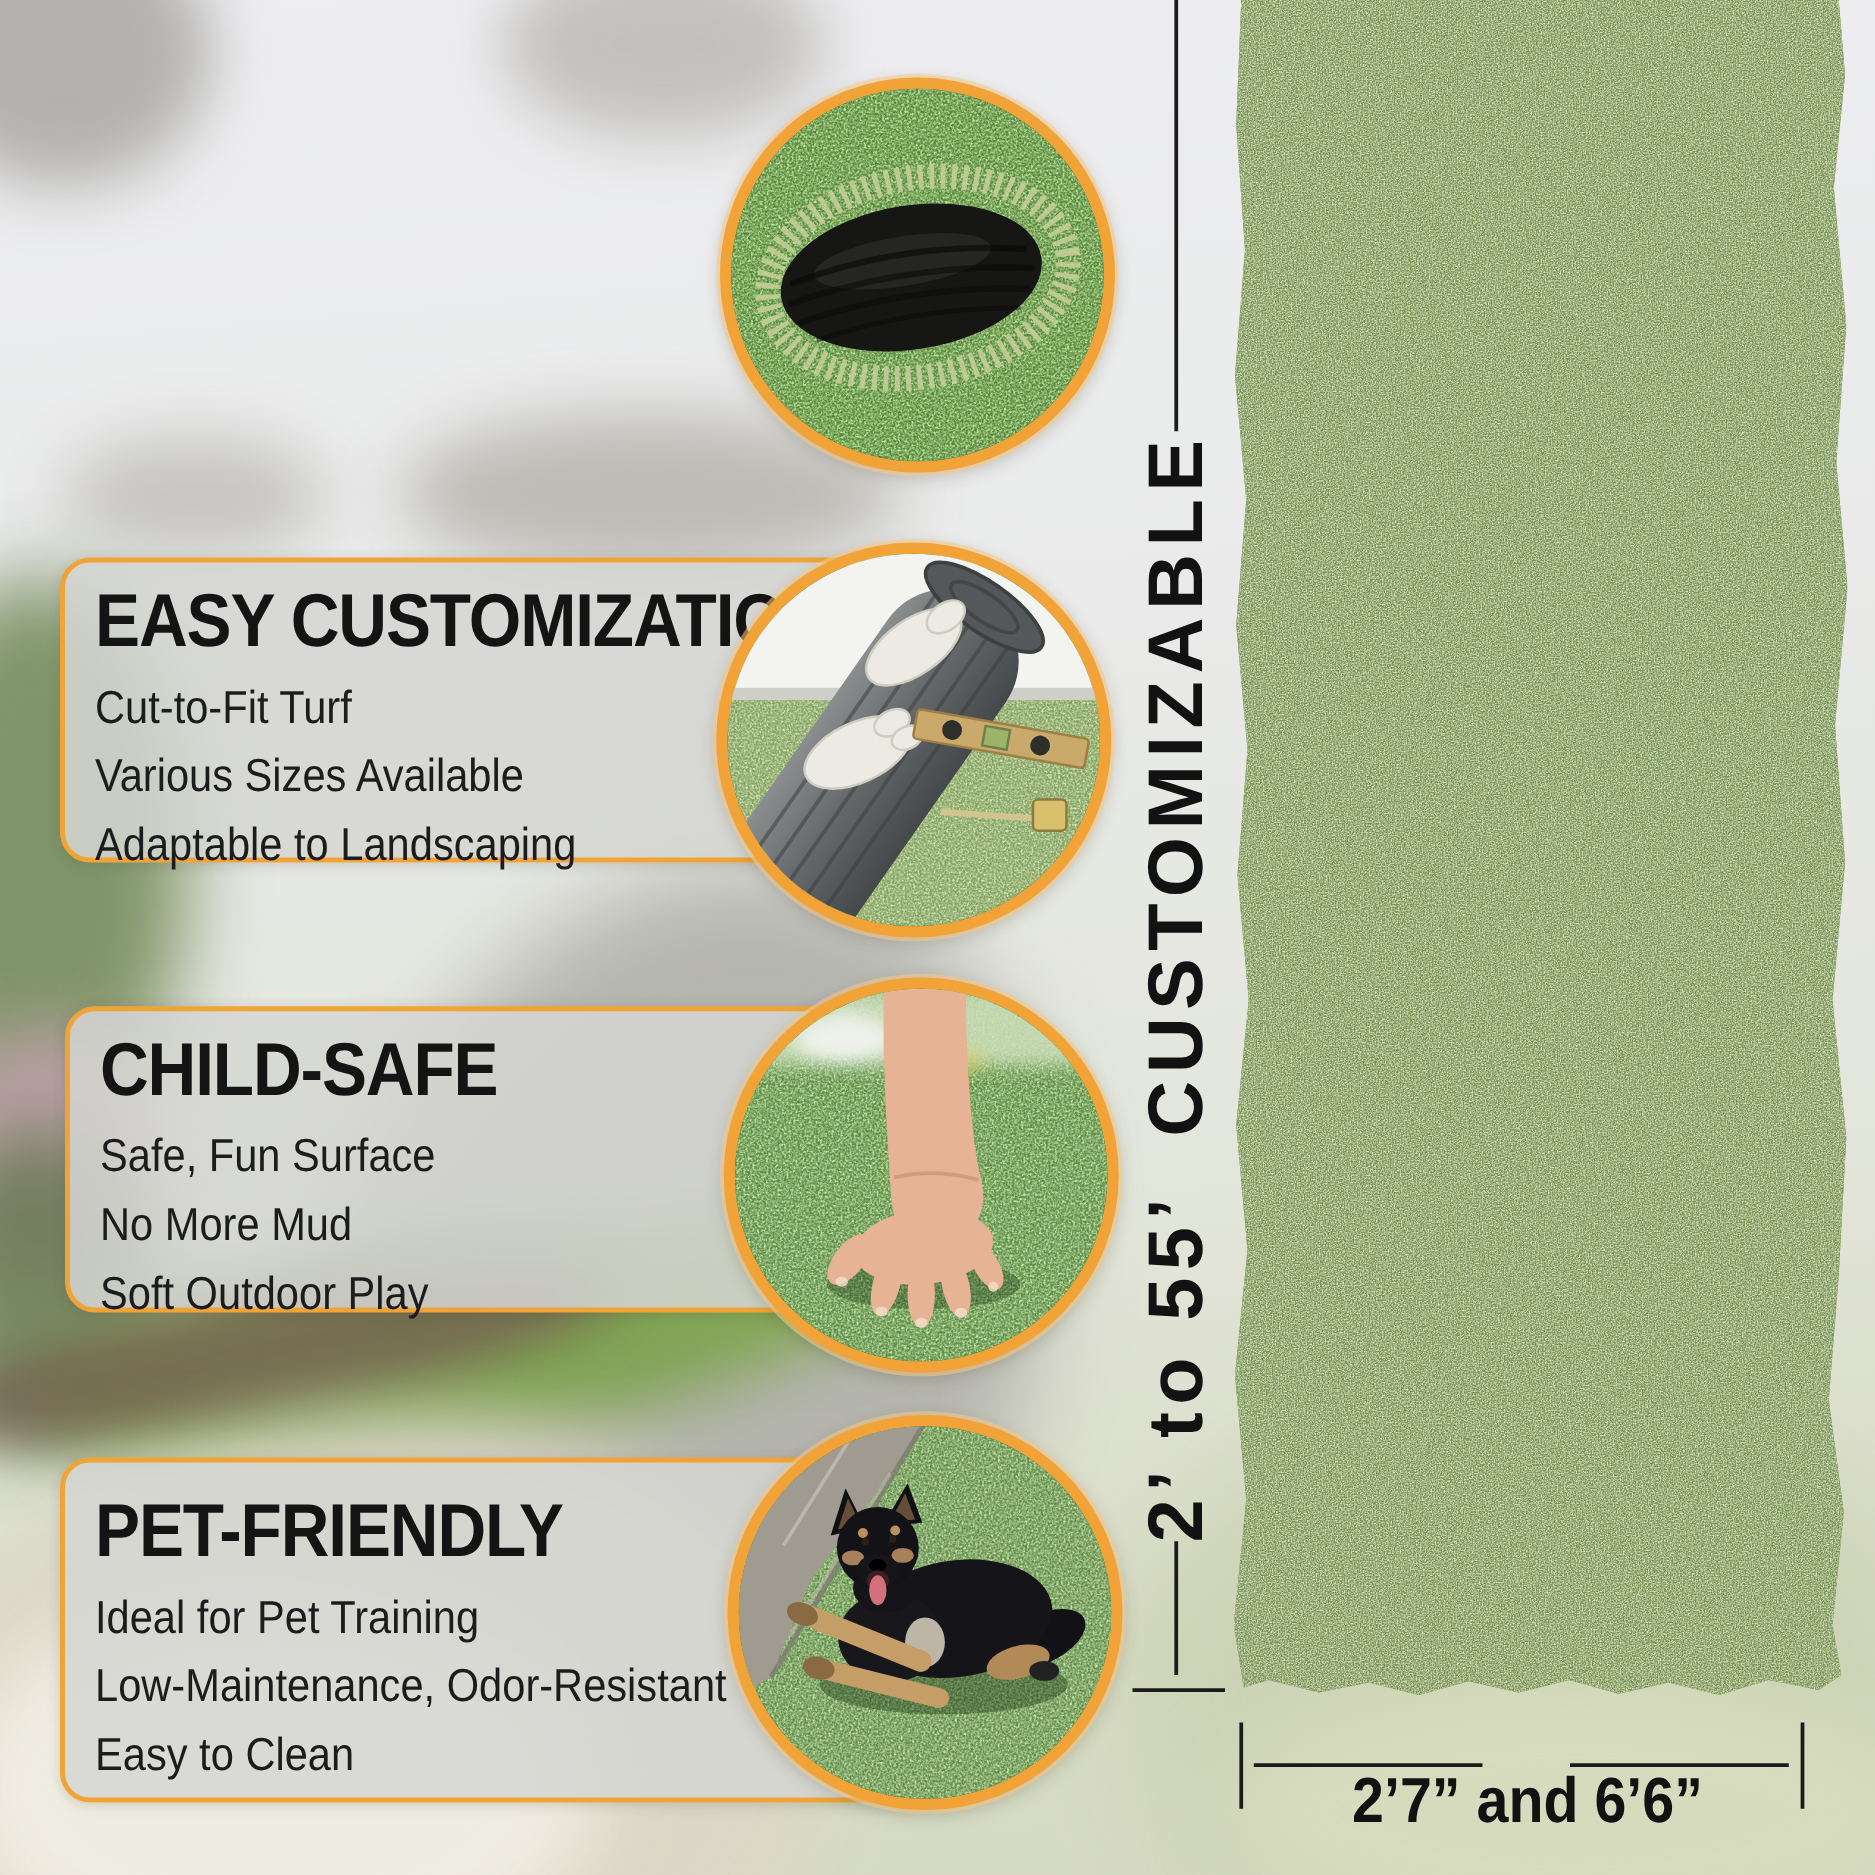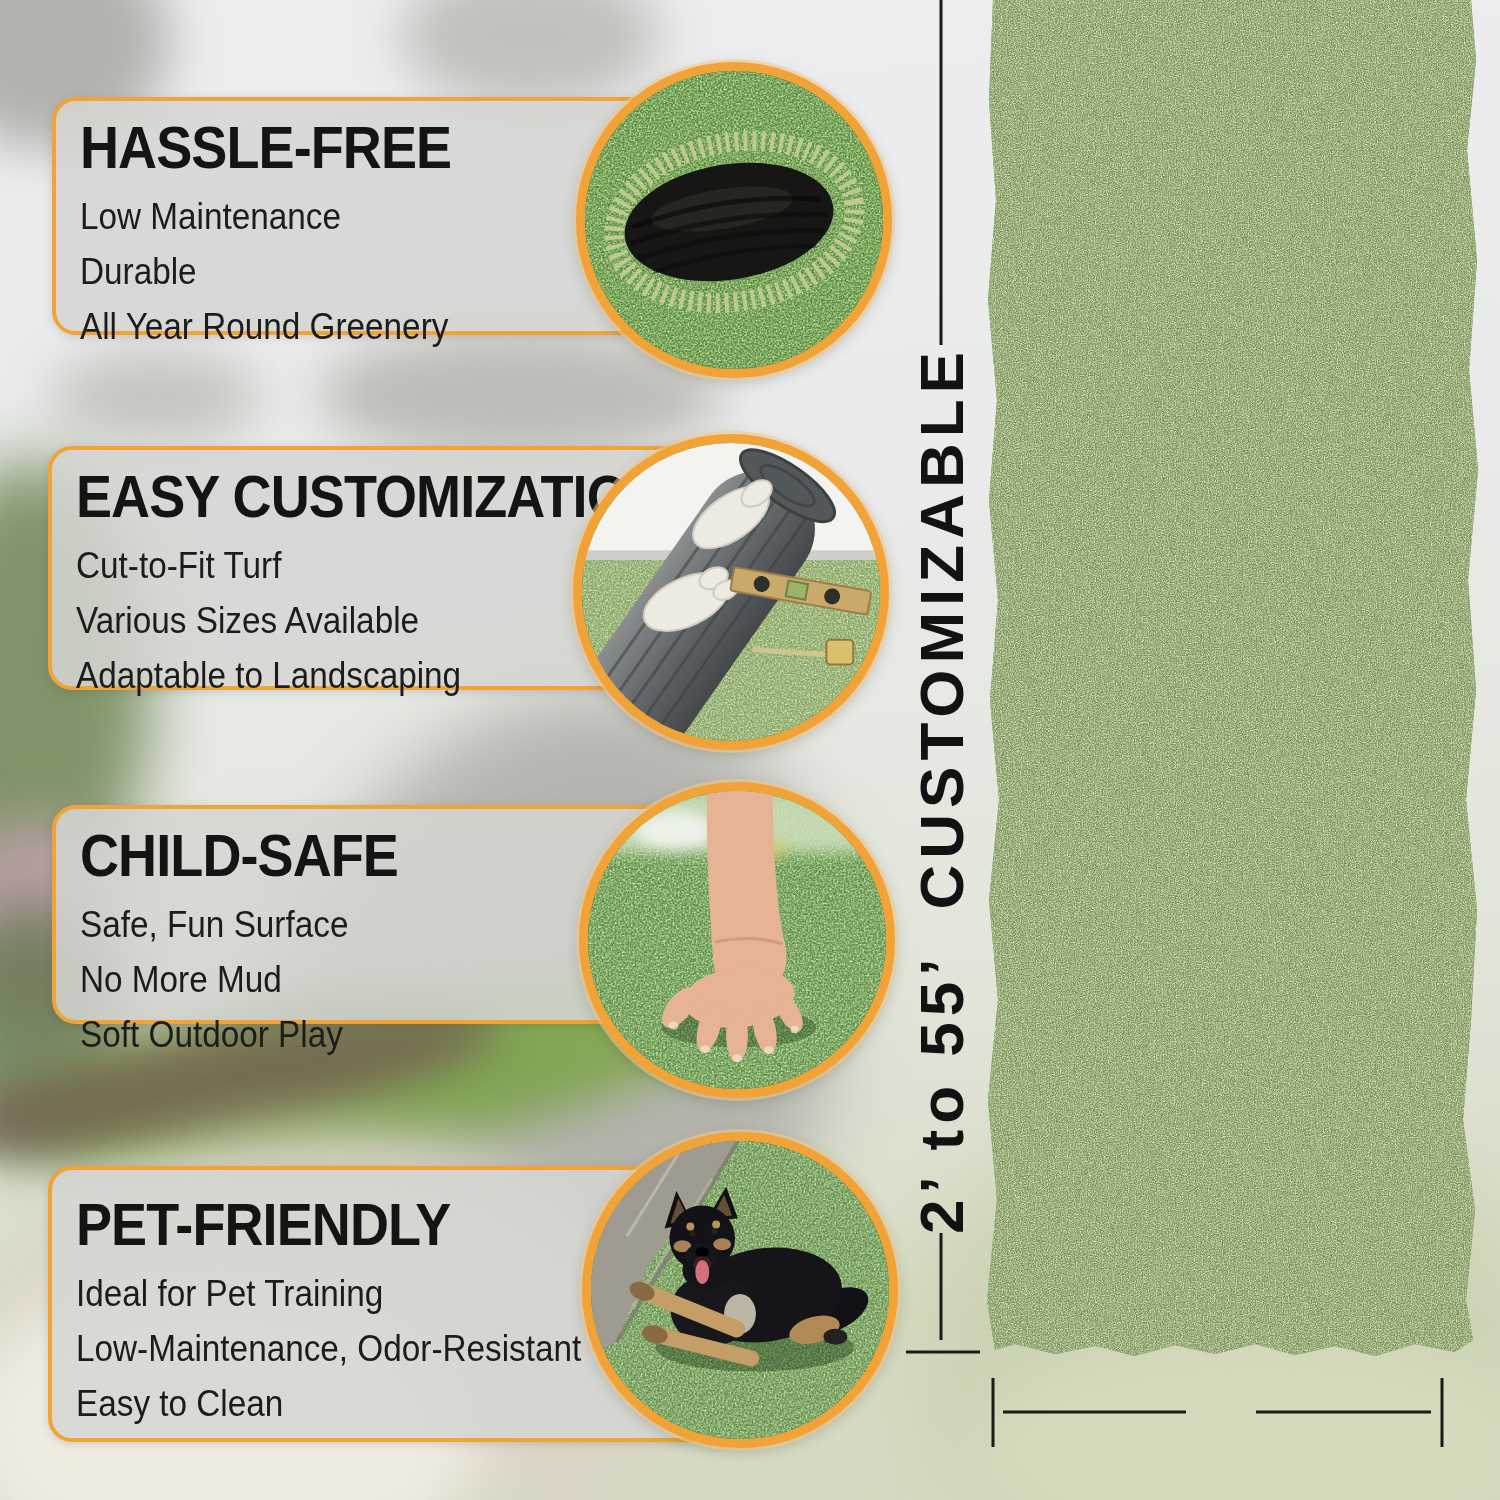--- a/index.html
+++ b/index.html
@@ -86,35 +86,29 @@
           <feTurbulence type="fractalNoise" baseFrequency="0.85" numOctaves="2" seed="29" stitchTiles="stitch"></feTurbulence>
           <feColorMatrix type="matrix" values="0 0 0 0 0.73  0 0 0 0 0.79  0 0 0 0 0.55  1.2 1.2 1.2 0 -1.45"></feColorMatrix>
         </filter>
       </defs>
       <rect width="494" height="1358" fill="#6d8747"></rect>
       <rect width="494" height="1358" filter="url(#ts-d)"></rect>
       <rect width="494" height="1358" filter="url(#ts-l)"></rect>
     </svg>
   </div>
 
-  <div class="card" style="left:52px;top:97px;width:716px;height:238px;">
-    <div class="title">HASSLE-FREE</div>
-    <div class="bullet">Low Maintenance</div>
-    <div class="bullet">Durable</div>
-    <div class="bullet">All Year Round Greenery</div>
-  </div>
 
   <div class="card" style="left:48px;top:446px;width:702px;height:244px;">
     <div class="title">EASY CUSTOMIZATION</div>
     <div class="bullet">Cut-to-Fit Turf</div>
     <div class="bullet">Various Sizes Available</div>
     <div class="bullet">Adaptable to Landscaping</div>
   </div>
 
-  <div class="card" style="left:52px;top:805px;width:714px;height:219px;">
+  <div class="card" style="left:52px;top:805px;width:714px;height:245px;">
     <div class="title">CHILD-SAFE</div>
     <div class="bullet">Safe, Fun Surface</div>
     <div class="bullet">No More Mud</div>
     <div class="bullet">Soft Outdoor Play</div>
   </div>
 
   <div class="card" style="left:48px;top:1166px;width:724px;height:276px;padding-top:22px;">
     <div class="title">PET-FRIENDLY</div>
     <div class="bullet">Ideal for Pet Training</div>
     <div class="bullet">Low-Maintenance, Odor-Resistant</div>
@@ -321,14 +315,15 @@
     <line x1="941" y1="0" x2="941" y2="345"></line>
     <line x1="941" y1="1233" x2="941" y2="1340"></line>
     <line x1="906" y1="1352" x2="980" y2="1352"></line>
     <line x1="993" y1="1378" x2="993" y2="1447"></line>
     <line x1="1442" y1="1378" x2="1442" y2="1447"></line>
     <line x1="1003" y1="1412" x2="1186" y2="1412"></line>
     <line x1="1256" y1="1412" x2="1431" y2="1412"></line>
   </svg>
 
   <div class="dim-label" id="length-label">2’ to 55’  CUSTOMIZABLE</div>
+  <div class="dim-label" id="avail-line2"><span class="condense">2’7” and 6’6”</span></div>
 
 </div>
 
 </body></html>

